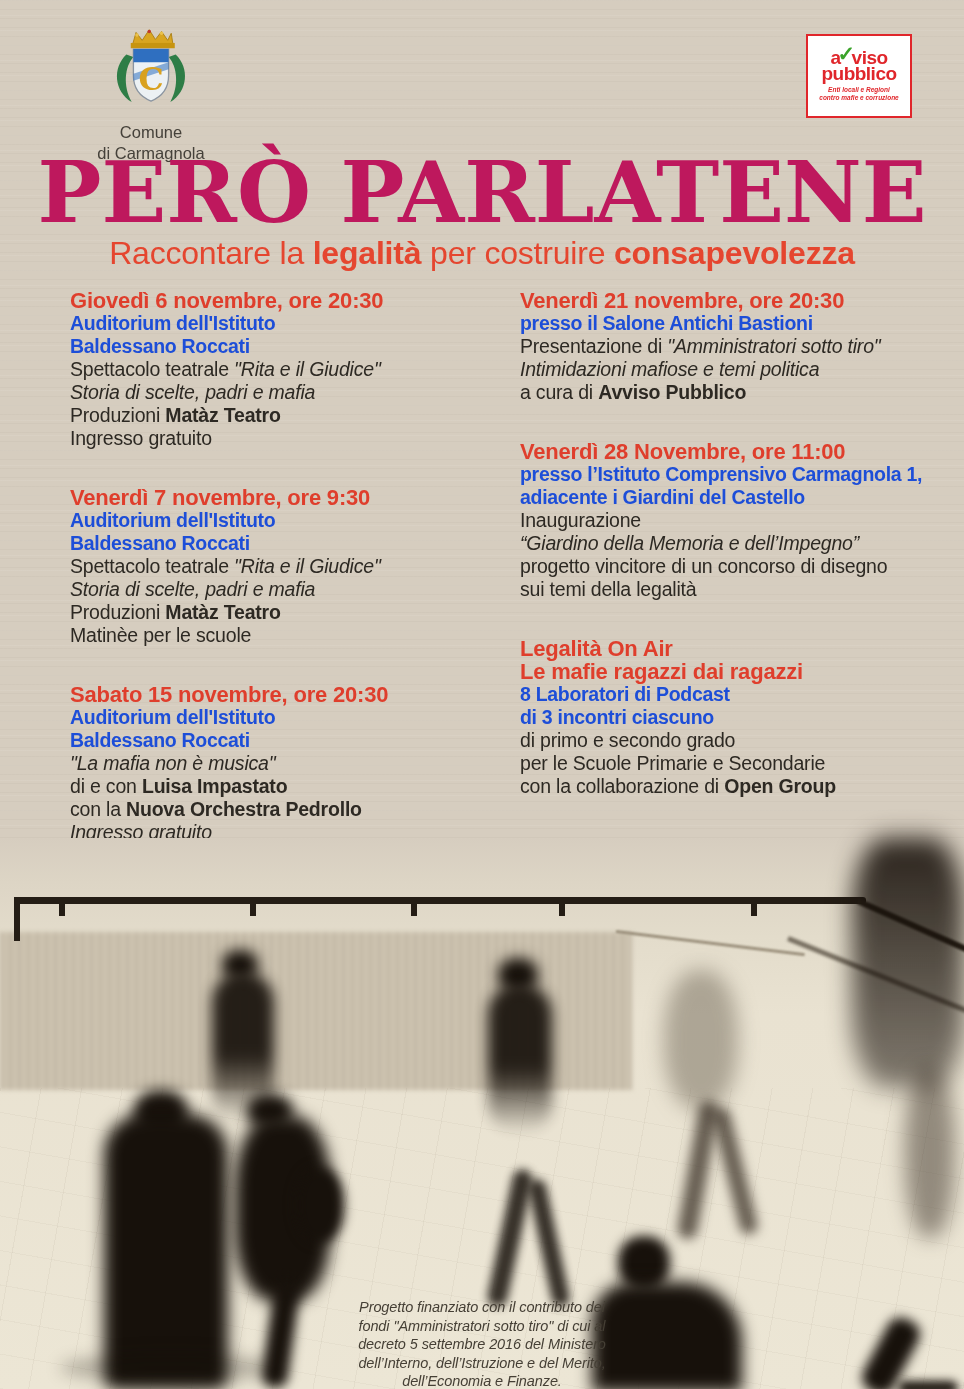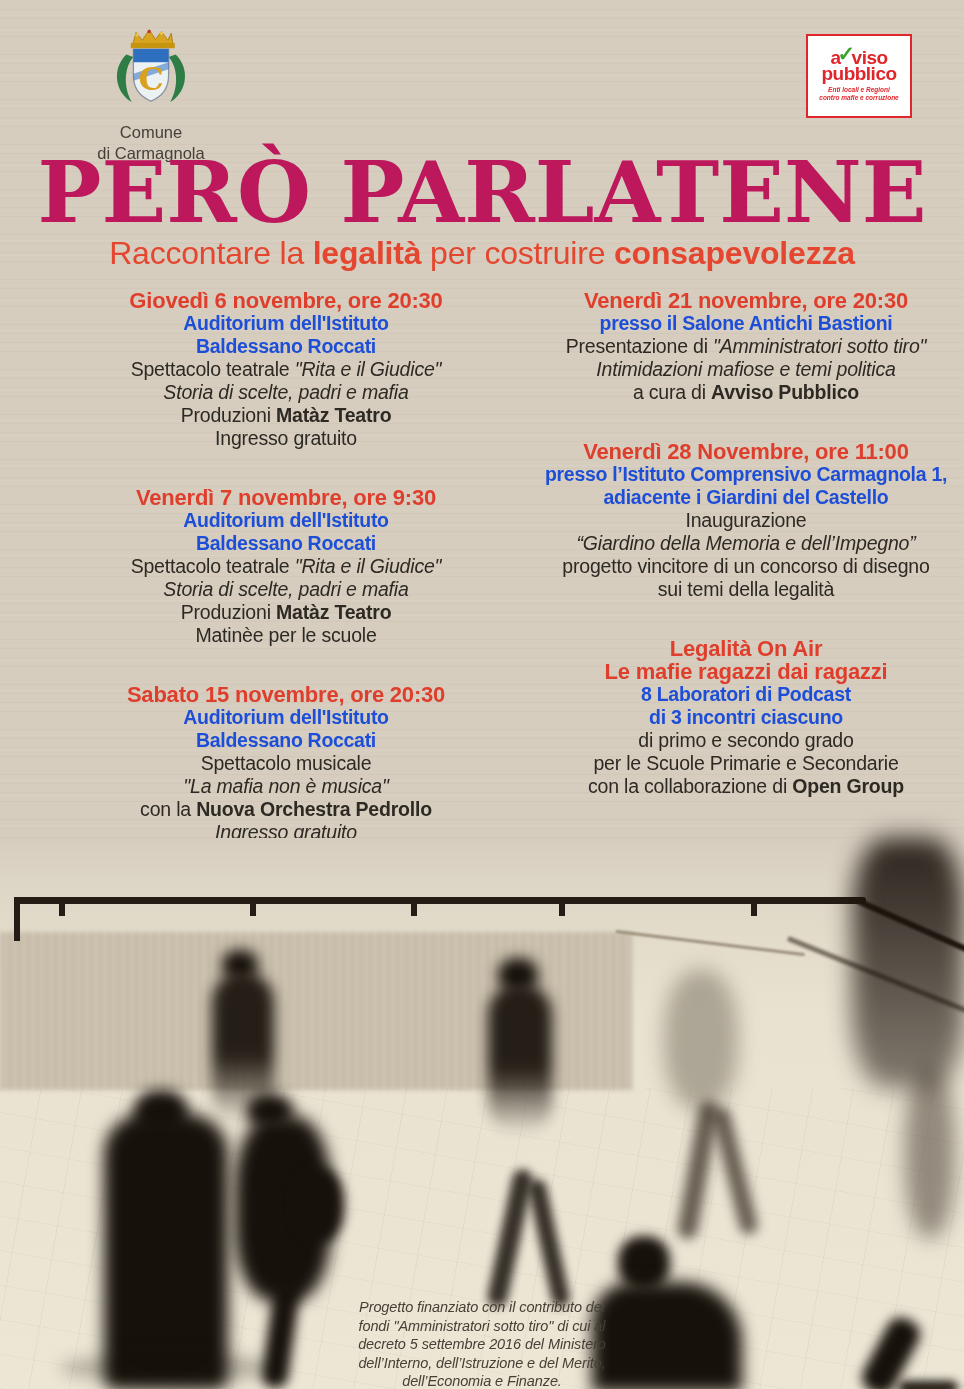--- a/index.html
+++ b/index.html
@@ -32,21 +32,21 @@
     font-family:"DejaVu Serif",serif;font-weight:700;font-size:85px;line-height:86px;
     color:#be185d;letter-spacing:0px;white-space:nowrap;
   }
   .subtitle{
     position:absolute;left:0;top:233px;width:100%;text-align:center;
     font-size:32px;line-height:40px;color:#e5462f;letter-spacing:-.2px;
   }
   .subtitle .b{font-weight:700;}
 
   
-  .col{position:absolute;top:289px;text-align:center;}
+  .col{position:absolute;top:289px;}
   .col-left{left:70px;width:432px;}
   .col-right{left:520px;width:452px;}
   .event{margin-bottom:36px;}
   .ev-date{font-size:22px;font-weight:700;color:#df3e2c;line-height:23px;letter-spacing:-.2px;}
   .ev-venue{font-size:19.5px;font-weight:700;color:#1d4ed8;line-height:23px;letter-spacing:-.3px;}
   .ev-line{font-size:19.5px;color:#2d2923;line-height:23px;letter-spacing:-.2px;}
   .i{font-style:italic;}
   .b{font-weight:700;}
 
   
@@ -134,22 +134,22 @@
       <div class="ev-line"><span>Spettacolo teatrale </span><span class="i">"Rita e il Giudice"</span></div>
       <div class="ev-line i">Storia di scelte, padri e mafia</div>
       <div class="ev-line"><span>Produzioni </span><span class="b">Matàz Teatro</span></div>
       <div class="ev-line">Matinèe per le scuole</div>
     </section>
 
     <section class="event">
       <div class="ev-date">Sabato 15 novembre, ore 20:30</div>
       <div class="ev-venue">Auditorium dell'Istituto</div>
       <div class="ev-venue">Baldessano Roccati</div>
-      <div class="ev-line">Spettacolo musicale</div>
       <div class="ev-line i">"La mafia non è musica"</div>
+      <div class="ev-line"><span>di e con </span><span class="b">Luisa Impastato</span></div>
       <div class="ev-line"><span>con la </span><span class="b">Nuova Orchestra Pedrollo</span></div>
       <div class="ev-line i">Ingresso gratuito</div>
     </section>
 
   </div>
 
   <div class="col col-right">
 
     <section class="event">
       <div class="ev-date">Venerdì 21 novembre, ore 20:30</div>

